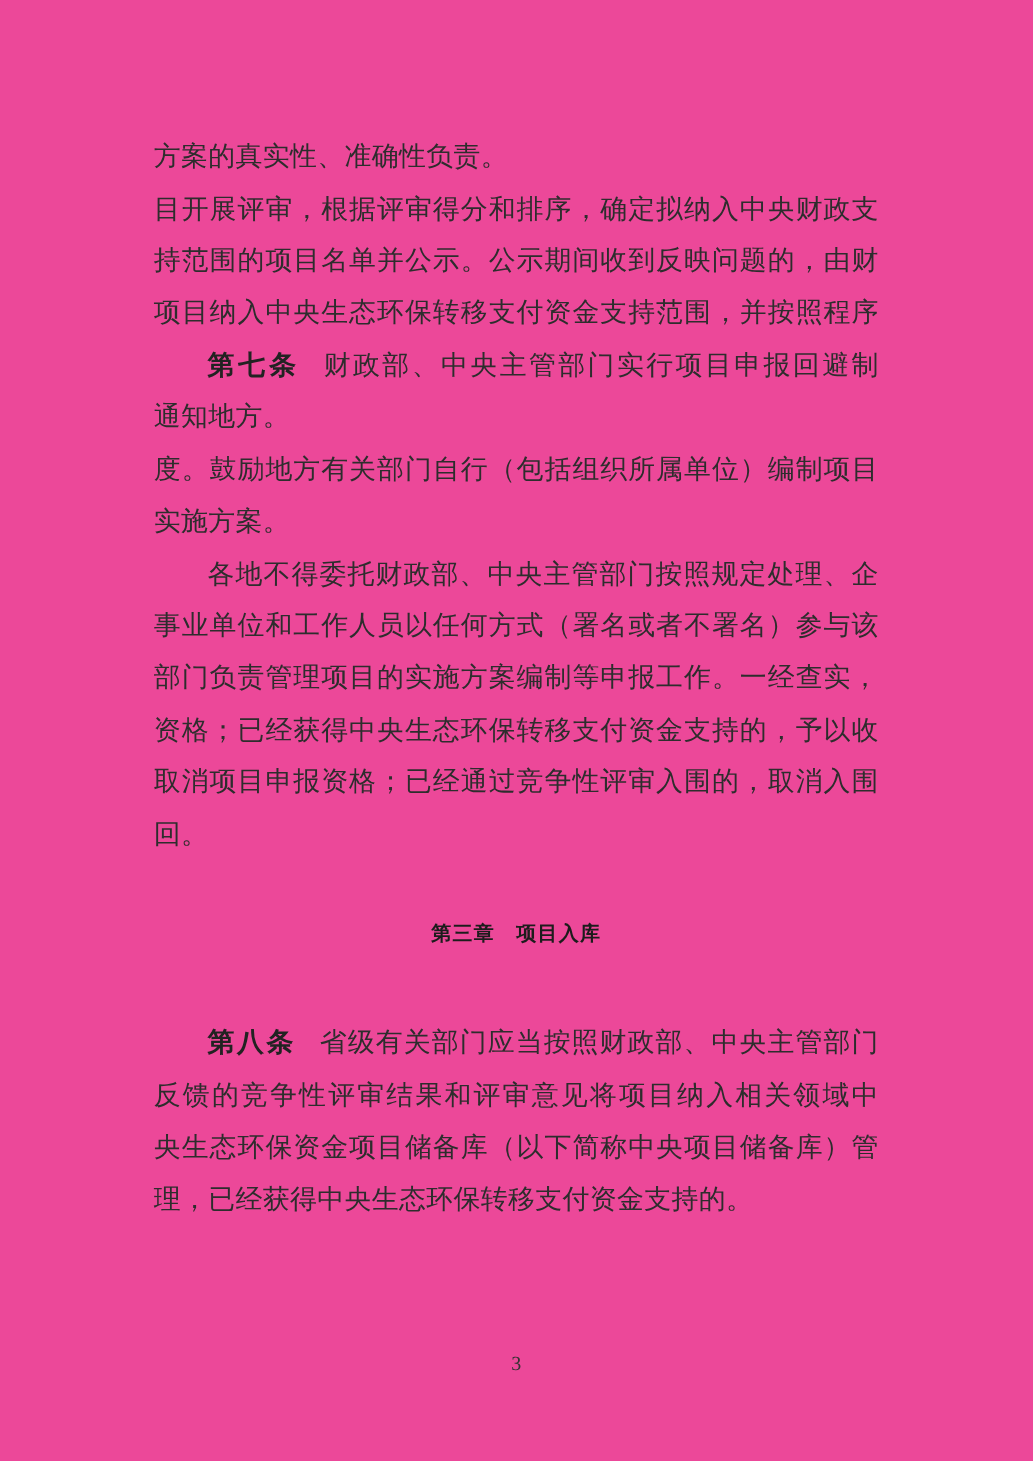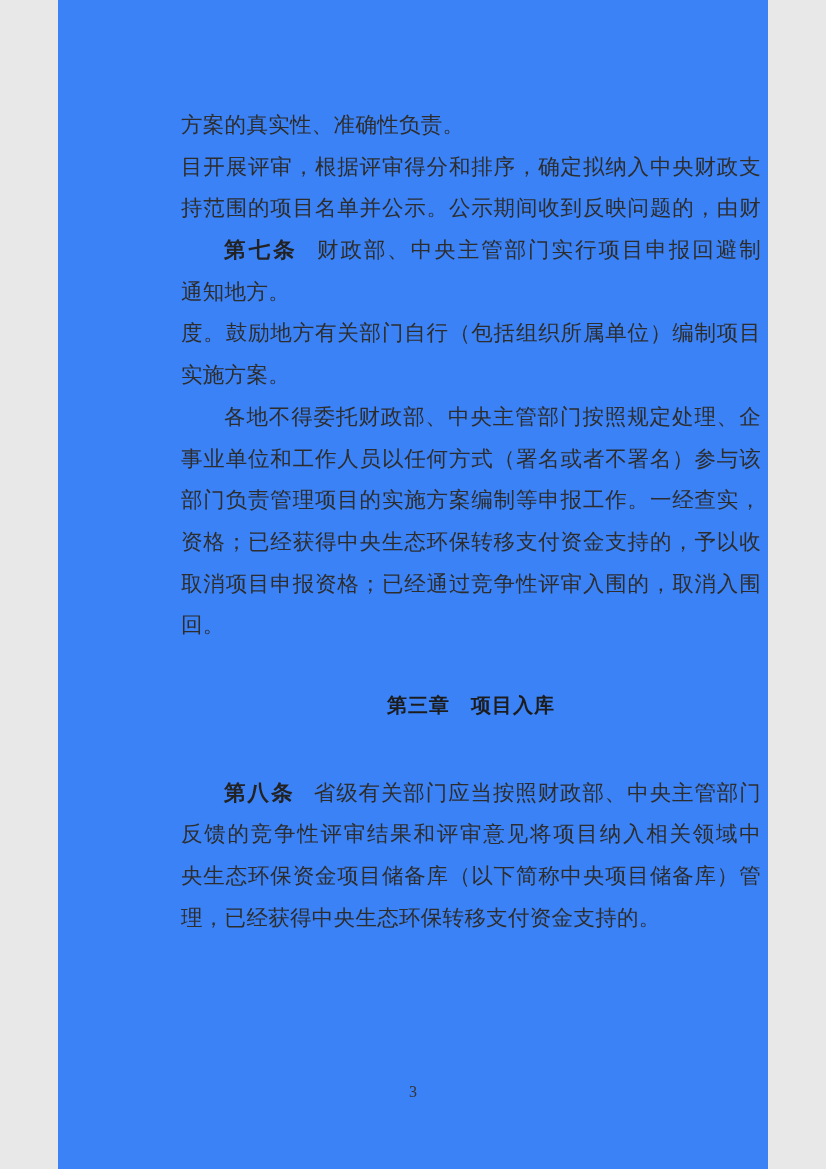--- a/index.html
+++ b/index.html
@@ -2,24 +2,24 @@
 <html><head>
 <meta charset="utf-8">
 <style>
   html, body {
     margin: 0;
     padding: 0;
     background: #e8e8e8;
   }
   .page {
     position: relative;
-    width: 710px;
+    width: 826px;
     height: 1169px;
     margin: 0 auto;
-    background: #3b82f6;
+    background: #ec4899;
     overflow: hidden;
     font-family: "Liberation Serif", "DejaVu Serif", serif;
     color: #2d2d2d;
   }
   .document-body {
     position: absolute;
     left: 123px;
     top: 105px;
     width: 580px;
   }
@@ -43,21 +43,21 @@
   .article-label {
     font-family: "Liberation Sans", "DejaVu Sans", sans-serif;
     font-weight: 700;
     letter-spacing: 1.5px;
     margin-right: 19px;
     color: #222222;
   }
   .chapter-heading {
     font-family: "Liberation Sans", "DejaVu Sans", sans-serif;
     font-weight: 700;
-    font-size: 20px;
+    font-size: 16px;
     line-height: 41.7px;
     height: 41.7px;
     text-align: center;
     letter-spacing: 1px;
     color: #1c1c1c;
     margin-top: 38px;
     margin-bottom: 46px;
   }
   .page-number {
     position: absolute;
@@ -72,20 +72,21 @@
   }
 </style>
 </head>
 <body>
 
 <div class="page">
   <div class="document-body">
       <div class="line"><span>方案的真实性、准确性负责。</span></div>
       <div class="line full"><span>目开展评审，根据评审得分和排序，确定拟纳入中央财政支</span></div>
       <div class="line full"><span>持范围的项目名单并公示。公示期间收到反映问题的，由财</span></div>
+      <div class="line full"><span>项目纳入中央生态环保转移支付资金支持范围，并按照程序</span></div>
       <div class="line full indent"><span class="article-label">第七条</span><span>财政部、中央主管部门实行项目申报回避制</span></div>
       <div class="line"><span>通知地方。</span></div>
       <div class="line full"><span>度。鼓励地方有关部门自行（包括组织所属单位）编制项目</span></div>
       <div class="line"><span>实施方案。</span></div>
       <div class="line full indent"><span>各地不得委托财政部、中央主管部门按照规定处理、企</span></div>
       <div class="line full"><span>事业单位和工作人员以任何方式（署名或者不署名）参与该</span></div>
       <div class="line full"><span>部门负责管理项目的实施方案编制等申报工作。一经查实，</span></div>
       <div class="line full"><span>资格；已经获得中央生态环保转移支付资金支持的，予以收</span></div>
       <div class="line full"><span>取消项目申报资格；已经通过竞争性评审入围的，取消入围</span></div>
       <div class="line"><span>回。</span></div>

